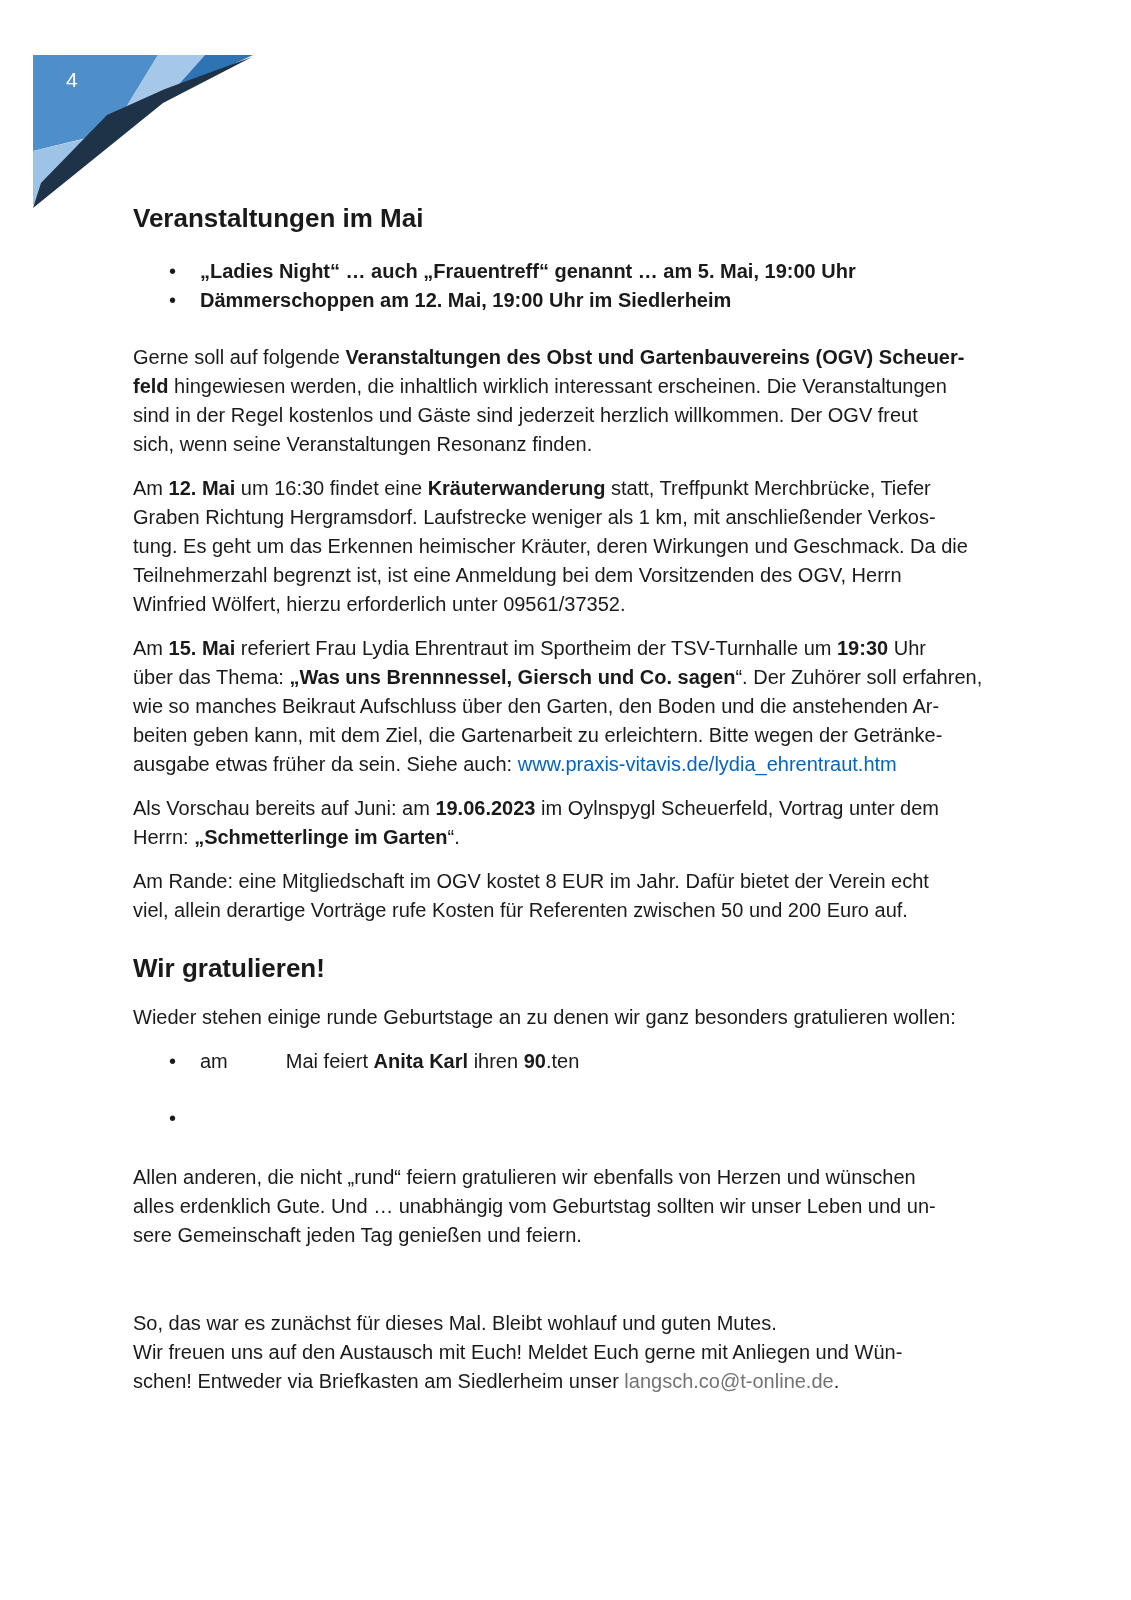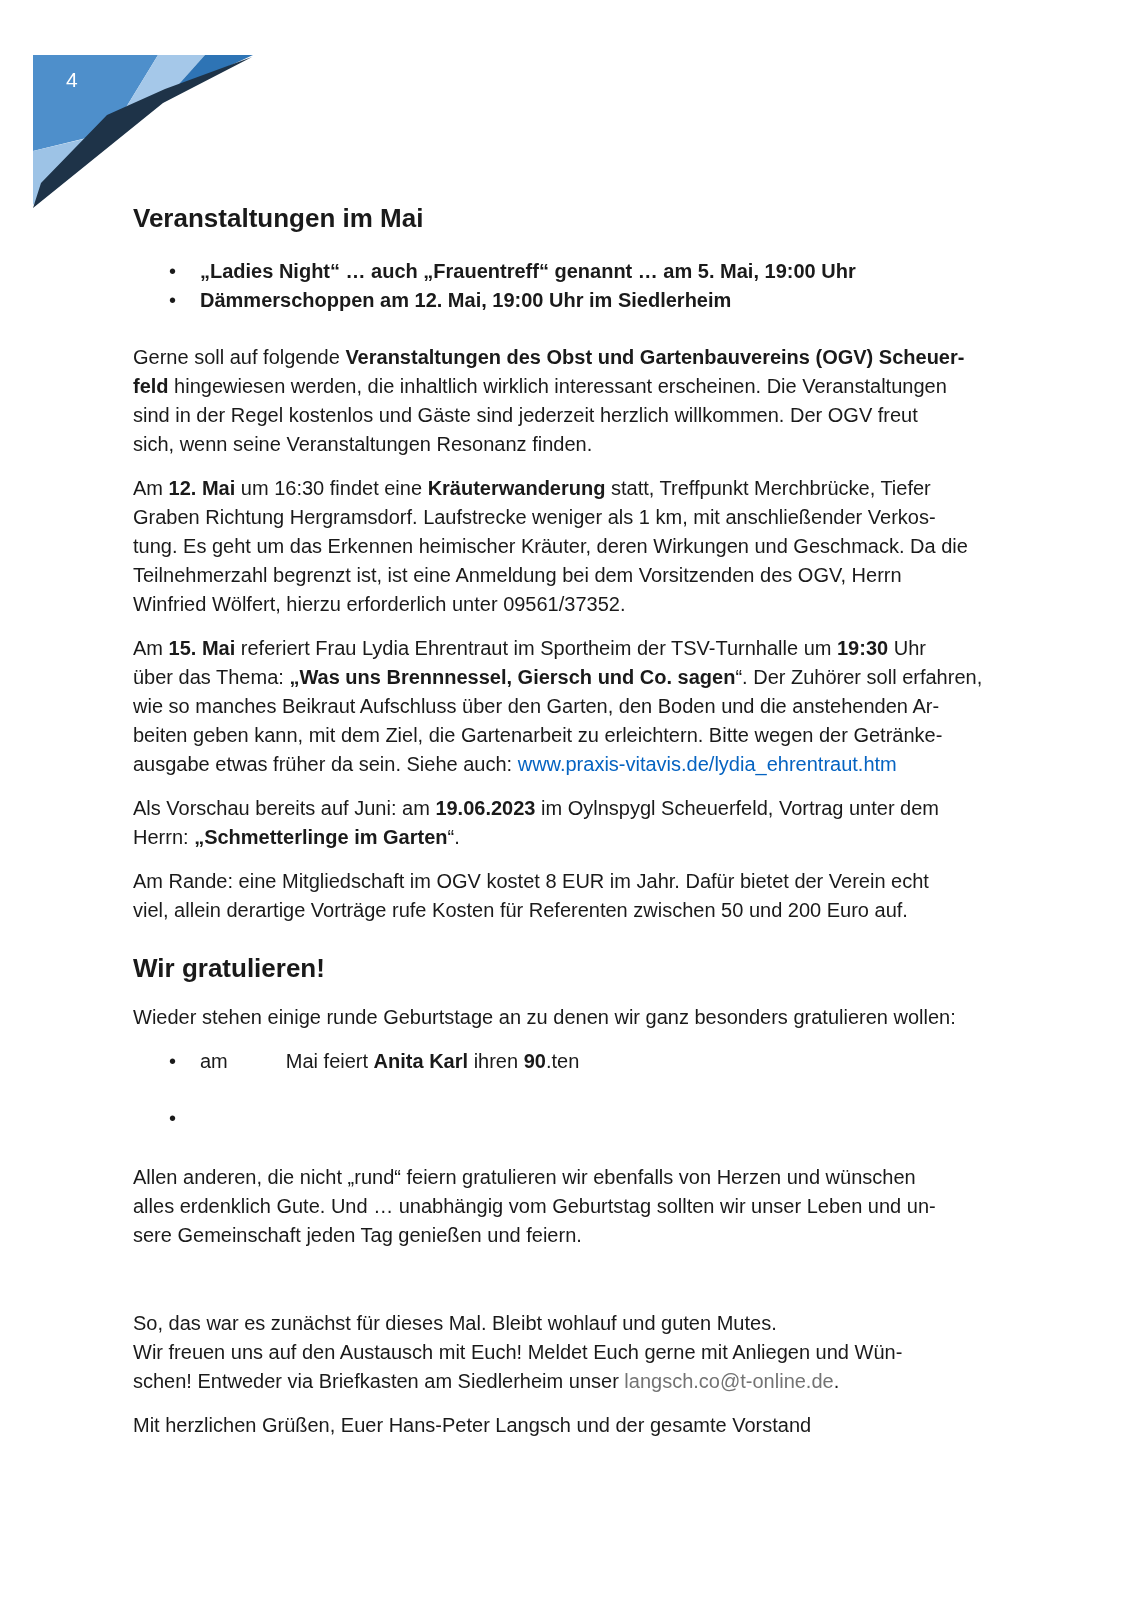--- a/index.html
+++ b/index.html
@@ -65,16 +65,15 @@
           <span class="marker">•</span>
           <span><span>am</span><span class="gap" style="width: 58px;"></span><span>Mai feiert </span><span class="b">Anita Karl</span><span> ihren </span><span class="b">90</span><span>.ten</span></span>
         </div>
         <div class="row">
           <span class="marker">•</span>
         </div>
       </div>
       <div class="p"><span>Allen anderen, die nicht „rund“ feiern gratulieren wir ebenfalls von Herzen und wünschen</span><br><span>alles erdenklich Gute. Und … unabhängig vom Geburtstag sollten wir unser Leben und un-</span><br><span>sere Gemeinschaft jeden Tag genießen und feiern.</span></div>
       <div class="spacer"></div>
       <div class="p"><span>So, das war es zunächst für dieses Mal. Bleibt wohlauf und guten Mutes.</span><br><span>Wir freuen uns auf den Austausch mit Euch! Meldet Euch gerne mit Anliegen und Wün-</span><br><span>schen! Entweder via Briefkasten am Siedlerheim unser </span><a class="link" style="color: #737373;">langsch.co@t-online.de</a><span>.</span></div>
-      <div class="p"><span>Mit herzlichen Grüßen, Euer Hans-Peter Langsch und der gesamte Vorstand</span></div>
     </div>
 
 </div>
 
 </body></html>

